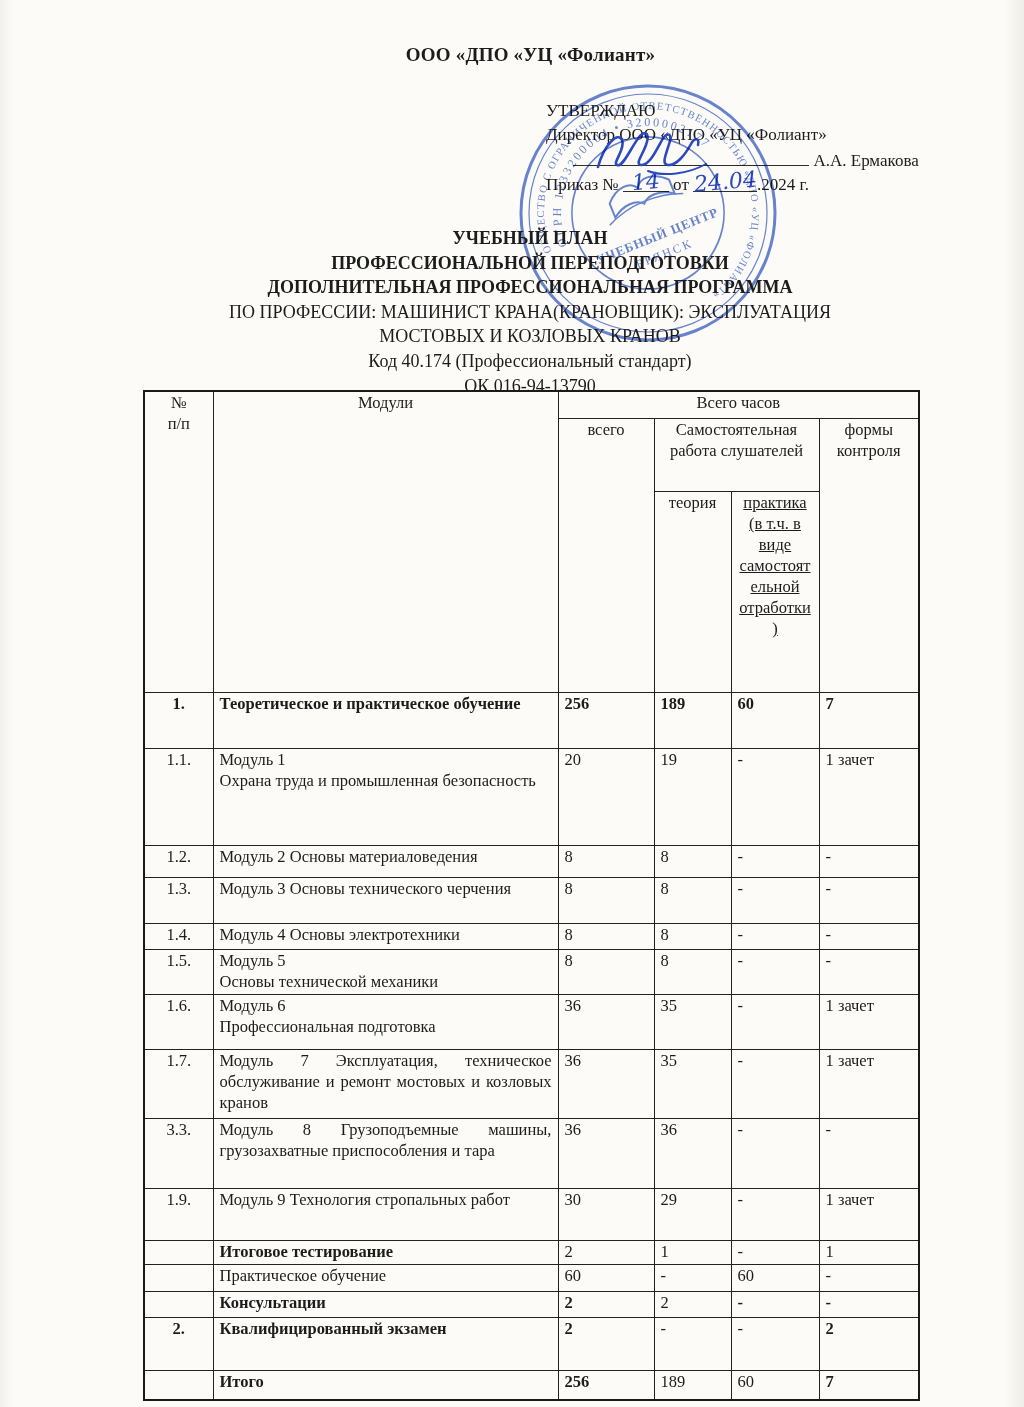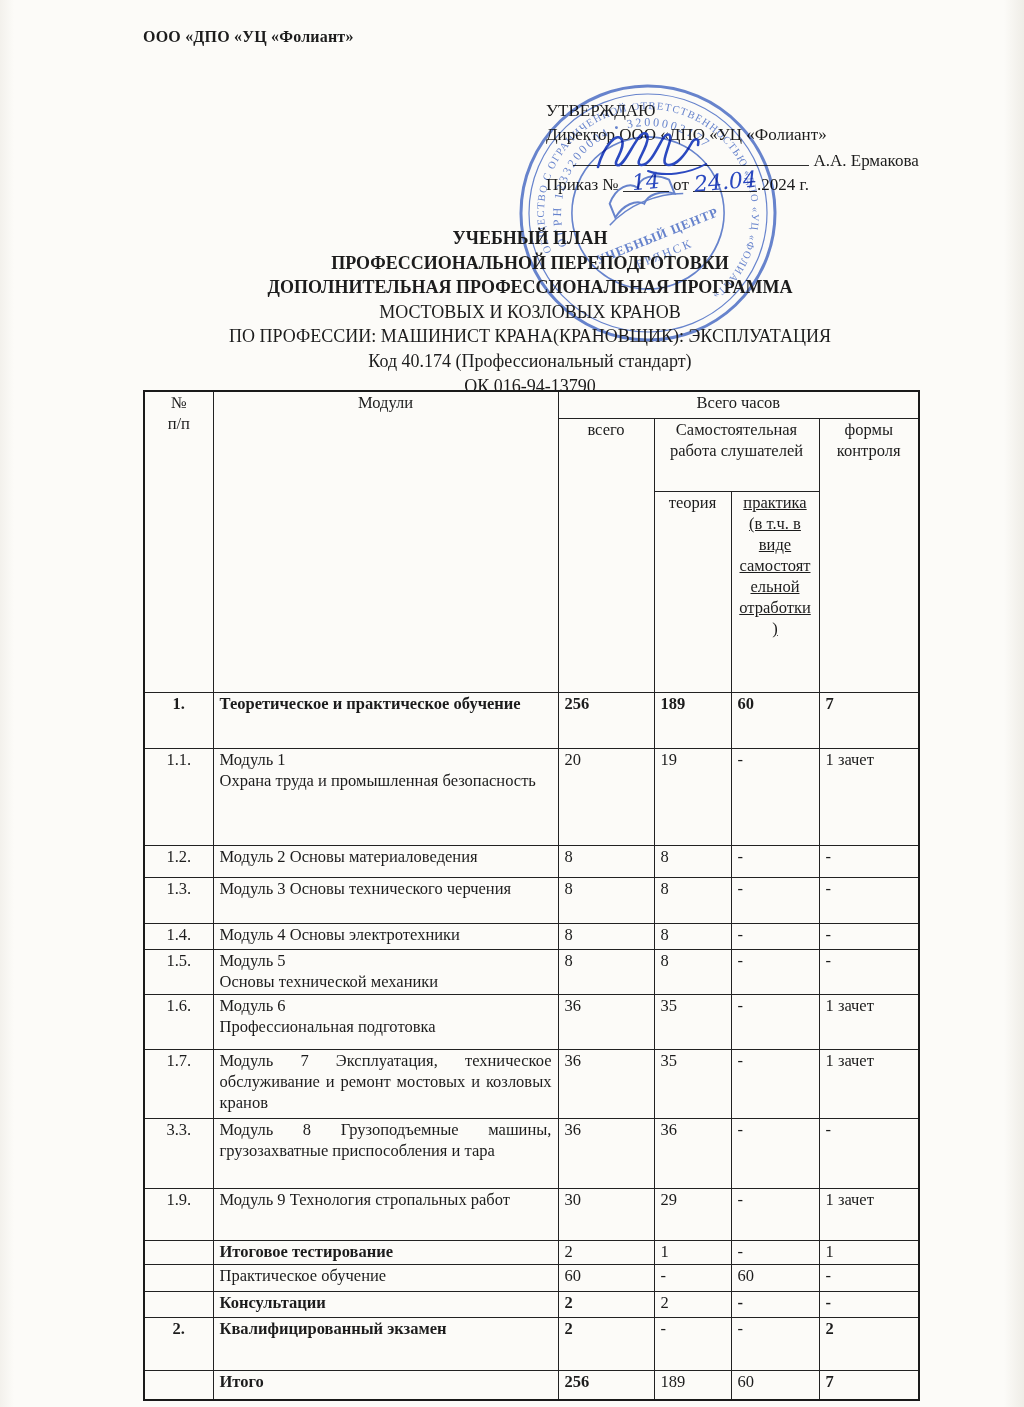--- a/index.html
+++ b/index.html
@@ -4,22 +4,22 @@
 <style>
   html,body{margin:0;padding:0;}
   body{
     width:1024px;height:1407px;position:relative;
     background:linear-gradient(90deg,#f3f1ec 0,#fcfbf8 14px,#fcfbf8 1004px,#efede7 1024px);
     font-family:"Liberation Serif","DejaVu Serif",serif;
     color:#1c1c1c;
     overflow:hidden;
   }
   .org-header{
-    position:absolute;left:143px;top:28px;width:775px;
-    text-align:left;font-size:16px;font-weight:bold;letter-spacing:.2px;
+    position:absolute;left:143px;top:44px;width:775px;
+    text-align:center;font-size:19px;font-weight:bold;letter-spacing:.2px;
   }
   
   .approval{
     position:absolute;left:546px;top:99px;width:400px;
     font-size:17px;line-height:24px;
   }
   .approval .row3{white-space:nowrap;text-align:center;}
   .uline{display:inline-block;width:236px;border-bottom:1.6px solid #2e2e2e;height:18px;vertical-align:baseline;}
   .blank{display:inline-block;border-bottom:1.6px solid #2e2e2e;height:18px;text-align:center;vertical-align:baseline;position:relative;}
   .blank.w46{width:46px;}
@@ -108,22 +108,22 @@
     <path d="M95,132 C120,120 150,120 175,130" stroke-width="1.5"></path>
     <text x="135" y="164" text-anchor="middle" font-size="13" font-weight="bold" letter-spacing="1" fill="#3d63c6" stroke="none">УЧЕБНЫЙ ЦЕНТР</text>
     <text x="135" y="183" text-anchor="middle" font-size="12" letter-spacing="2.5" fill="#3d63c6" stroke="none">БРЯНСК</text>
   </g>
 </svg>
 
 <div class="title-block">
   <div class="tb">УЧЕБНЫЙ ПЛАН</div>
   <div class="tb">ПРОФЕССИОНАЛЬНОЙ ПЕРЕПОДГОТОВКИ</div>
   <div class="tb">ДОПОЛНИТЕЛЬНАЯ ПРОФЕССИОНАЛЬНАЯ ПРОГРАММА</div>
+  <div>ПО ПРОФЕССИИ: МАШИНИСТ КРАНА(КРАНОВЩИК): ЭКСПЛУАТАЦИЯ</div>
   <div>МОСТОВЫХ И КОЗЛОВЫХ КРАНОВ</div>
-  <div>ПО ПРОФЕССИИ: МАШИНИСТ КРАНА(КРАНОВЩИК): ЭКСПЛУАТАЦИЯ</div>
   <div>Код 40.174 (Профессиональный стандарт)</div>
   <div>ОК 016-94-13790</div>
 </div>
 
 <table class="plan">
   <colgroup>
     <col style="width:69px">
       <col style="width:345px">
       <col style="width:96px">
     <col style="width:77px">

